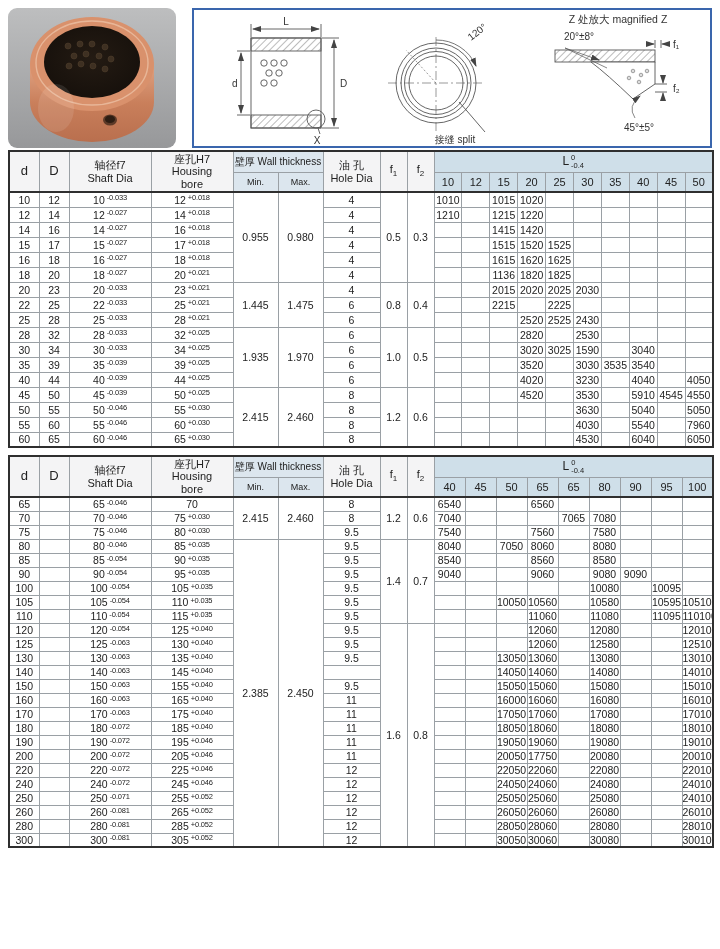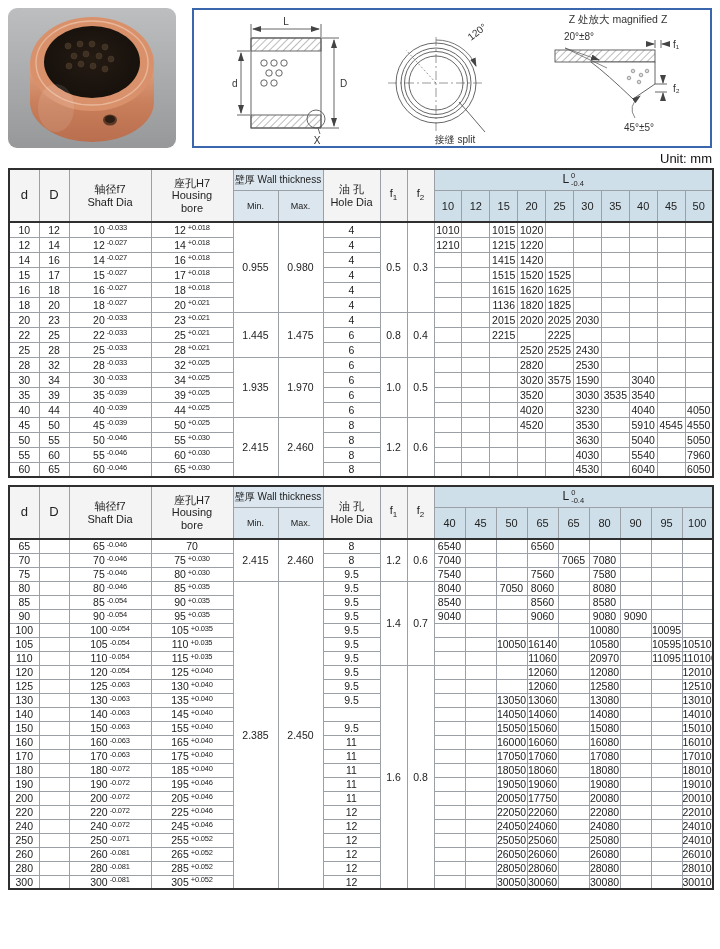--- a/index.html
+++ b/index.html
@@ -15,21 +15,21 @@
   .photo-wrap{width:168px;height:140px;flex:none}
   .draw-box{flex:1;height:140px;border:2px solid var(--accent);background:#fff}
   .unit{height:18px;line-height:18px;text-align:right;padding-right:8px;font-size:13px;color:#111}
   .tables{padding:0 8px}
   table.spec{border-collapse:collapse;table-layout:fixed;width:704px;
              border:2px solid var(--bdark);margin-bottom:7px}
   table.spec th,table.spec td{border:1px solid var(--blight);padding:0;text-align:center;
              white-space:nowrap;overflow:hidden;color:var(--txt)}
   table.spec thead{border-bottom:2px solid var(--bdark)}
   table.spec thead tr:first-child th{height:21px}
-  table.spec thead tr:last-child th{height:32px}
+  table.spec thead tr:last-child th{height:20px}
   th{font-weight:normal}
   th.hd{background:var(--hgray);font-size:11px;line-height:1.12}
   th.dD{font-size:13px}
   th.hw{background:var(--hwall);font-size:10px}
   th.hmm{background:var(--hwall);font-size:9px}
   th.hb{background:var(--hblue);font-size:11px}
   th.Lh{font-size:12px}
   td.c{font-size:10.5px;background:#fff}
   .t1 td.c{height:15px}
   .t2 td.c{height:14px}
@@ -171,21 +171,20 @@
         </g>
         <text class="ttl" x="415" y="13" text-anchor="middle">Z 处放大 magnified Z</text>
         <text class="dim" x="376" y="30" text-anchor="middle">20°±8°</text>
         <text class="dim" x="470" y="38">f₁</text>
         <text class="dim" x="470" y="82">f₂</text>
         <text class="dim" x="436" y="121" text-anchor="middle">45°±5°</text>
       </svg>
     </div>
   </div>
 
-  <div class="unit">Unit:  mm</div>
 
   <div class="tables">
     <div id="t1-mount">
         <table class="spec t1">
           <colgroup>
             <col style="width: 30px;">
             <col style="width: 30px;">
             <col style="width: 82px;">
             <col style="width: 82px;">
             <col style="width: 45px;">
@@ -417,21 +416,21 @@
             <tr>
               <td class="c">30</td>
               <td class="c">34</td>
               <td class="c">30<span class="tol">-0.033</span></td>
               <td class="c">34<span class="tol">+0.025</span></td>
               <td class="c">6</td>
               <td class="c"></td>
               <td class="c"></td>
               <td class="c"></td>
               <td class="c">3020</td>
-              <td class="c">3575</td>
+              <td class="c">3025</td>
               <td class="c">1590</td>
               <td class="c"></td>
               <td class="c">3040</td>
               <td class="c"></td>
               <td class="c"></td>
             </tr>
             <tr>
               <td class="c">35</td>
               <td class="c">39</td>
               <td class="c">35<span class="tol">-0.039</span></td>
@@ -711,39 +710,39 @@
             </tr>
             <tr>
               <td class="c">105</td>
               <td class="c"></td>
               <td class="c">105<span class="tol">-0.054</span></td>
               <td class="c">110<span class="tol">+0.035</span></td>
               <td class="c">9.5</td>
               <td class="c"></td>
               <td class="c"></td>
               <td class="c">10050</td>
-              <td class="c">16140</td>
+              <td class="c">10560</td>
               <td class="c"></td>
               <td class="c">10580</td>
               <td class="c"></td>
               <td class="c">10595</td>
               <td class="c">105100</td>
             </tr>
             <tr>
               <td class="c ge">110</td>
               <td class="c ge"></td>
               <td class="c ge">110<span class="tol">-0.054</span></td>
               <td class="c ge">115<span class="tol">+0.035</span></td>
               <td class="c ge">9.5</td>
               <td class="c ge"></td>
               <td class="c ge"></td>
               <td class="c ge"></td>
               <td class="c ge">11060</td>
               <td class="c ge"></td>
-              <td class="c ge">20970</td>
+              <td class="c ge">11080</td>
               <td class="c ge"></td>
               <td class="c ge">11095</td>
               <td class="c ge">110100</td>
             </tr>
             <tr>
               <td class="c">120</td>
               <td class="c"></td>
               <td class="c">120<span class="tol">-0.054</span></td>
               <td class="c">125<span class="tol">+0.040</span></td>
               <td class="c">9.5</td>

